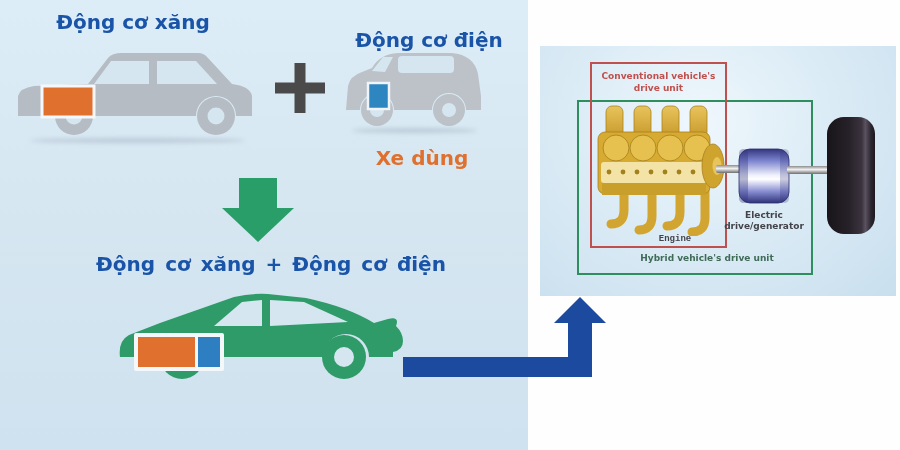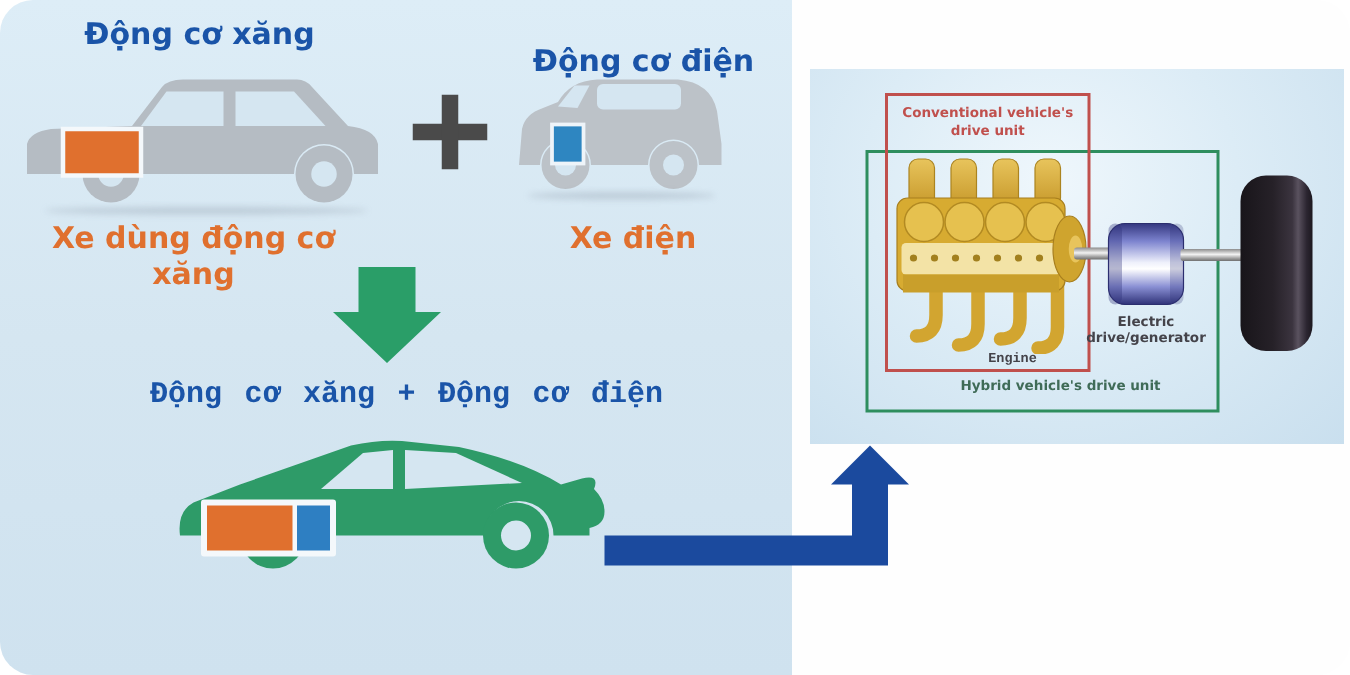--- a/index.html
+++ b/index.html
@@ -1,29 +1,28 @@
 <!DOCTYPE html>
 <html><head>
 <meta charset="utf-8">
 <style>
   html,body{margin:0;padding:0;background:#ffffff;}
   .stage{
     position:relative;width:900px;height:450px;overflow:hidden;background:#fefefe;
     font-family:"DejaVu Sans","Liberation Sans",sans-serif;
-    border-radius:22px;
   }
   .abs{position:absolute;}
   
   .left-panel{
     left:0;top:0;width:528px;height:450px;
     background:linear-gradient(180deg,#ddedf7 0%,#d5e6f1 50%,#cfe2ef 100%);
   }
   .title-blue{color:#1a54a8;font-weight:bold;font-size:20px;text-align:center;letter-spacing:0;}
   .caption-orange{color:#e0702e;font-weight:bold;font-size:20px;text-align:center;}
-  .formula{color:#1a54a8;font-weight:bold;font-size:20px;text-align:center;word-spacing:3px;font-family:Liberation Mono, monospace;}
+  .formula{color:#1a54a8;font-weight:bold;font-size:20px;text-align:center;word-spacing:3px;}
   .hybrid-caption{color:#2a9263;font-weight:bold;font-size:27px;text-align:center;}
   .car-shadow{height:5px;background:rgba(125,140,155,.30);border-radius:50%;filter:blur(2px);}
   
   .diagram{
     left:540px;top:46px;width:356px;height:250px;
     background:radial-gradient(ellipse at 45% 30%,#eff7fc 0%,#dcecf6 45%,#c9dfee 100%);
   }
   .red-box{left:50px;top:16px;width:137px;height:186px;border:2px solid #c0504d;box-sizing:border-box;}
   .green-box{left:37px;top:54px;width:236px;height:175px;border:2px solid #2e8e5e;box-sizing:border-box;}
   .red-box-label{color:#c0504d;font-weight:bold;font-size:9px;line-height:1.3;text-align:center;padding-top:7px;}
@@ -64,23 +63,22 @@
       <circle cx="39" cy="64" r="16" fill="#bcc2c8"></circle>
       <circle cx="39" cy="64" r="7" fill="#d5e6f1"></circle>
       <circle cx="111" cy="64" r="16" fill="#bcc2c8"></circle>
       <circle cx="111" cy="64" r="7" fill="#d5e6f1"></circle>
       <polygon points="34,25 45,11 55,11 47,26" fill="#d5e6f1"></polygon>
       <rect x="60" y="10" width="56" height="17" rx="4" fill="#d5e6f1"></rect>
       <rect x="30" y="37" width="21" height="26" fill="#2e86c1" stroke="#eef4f9" stroke-width="2.5"></rect>
     </svg>
     <div class="abs car-shadow" style="left:352px;top:128px;width:125px;"></div>
 
-    <div class="abs caption-orange" style="left:9px;top:146px;width:240px;">Xe dùng động cơ xăng</div>
 
-    <div class="abs caption-orange" style="left:352px;top:146px;width:140px;">Xe điện</div>
+    <div class="abs caption-orange" style="left:352px;top:146px;width:140px;">Xe dùng</div>
 
     <svg class="abs" style="left:222px;top:178px;" width="72" height="64" viewBox="0 0 72 64">
       <polygon points="17,0 55,0 55,30 72,30 36,64 0,30 17,30" fill="#2a9e68"></polygon>
     </svg>
 
     <div class="abs formula" style="left:61px;top:252px;width:420px;">Động cơ xăng + Động cơ điện</div>
 
     <svg class="abs" style="left:116px;top:289px;" width="292" height="102" viewBox="0 0 292 102">
       <path fill="#2e9b68" d="M4,68 Q2,52 13,46 L44,34 L118,8 Q136,4 152,5 L190,9 Q232,18 258,34 L272,30 Q284,27 280,37 Q287,44 287,52 Q287,61 277,63 L277,68 L253,68 A23,23 0 0 0 207,68 L96,68 A23,23 0 0 0 50,68 Z"></path>
       <circle cx="66" cy="68" r="22" fill="#2e9b68"></circle>

